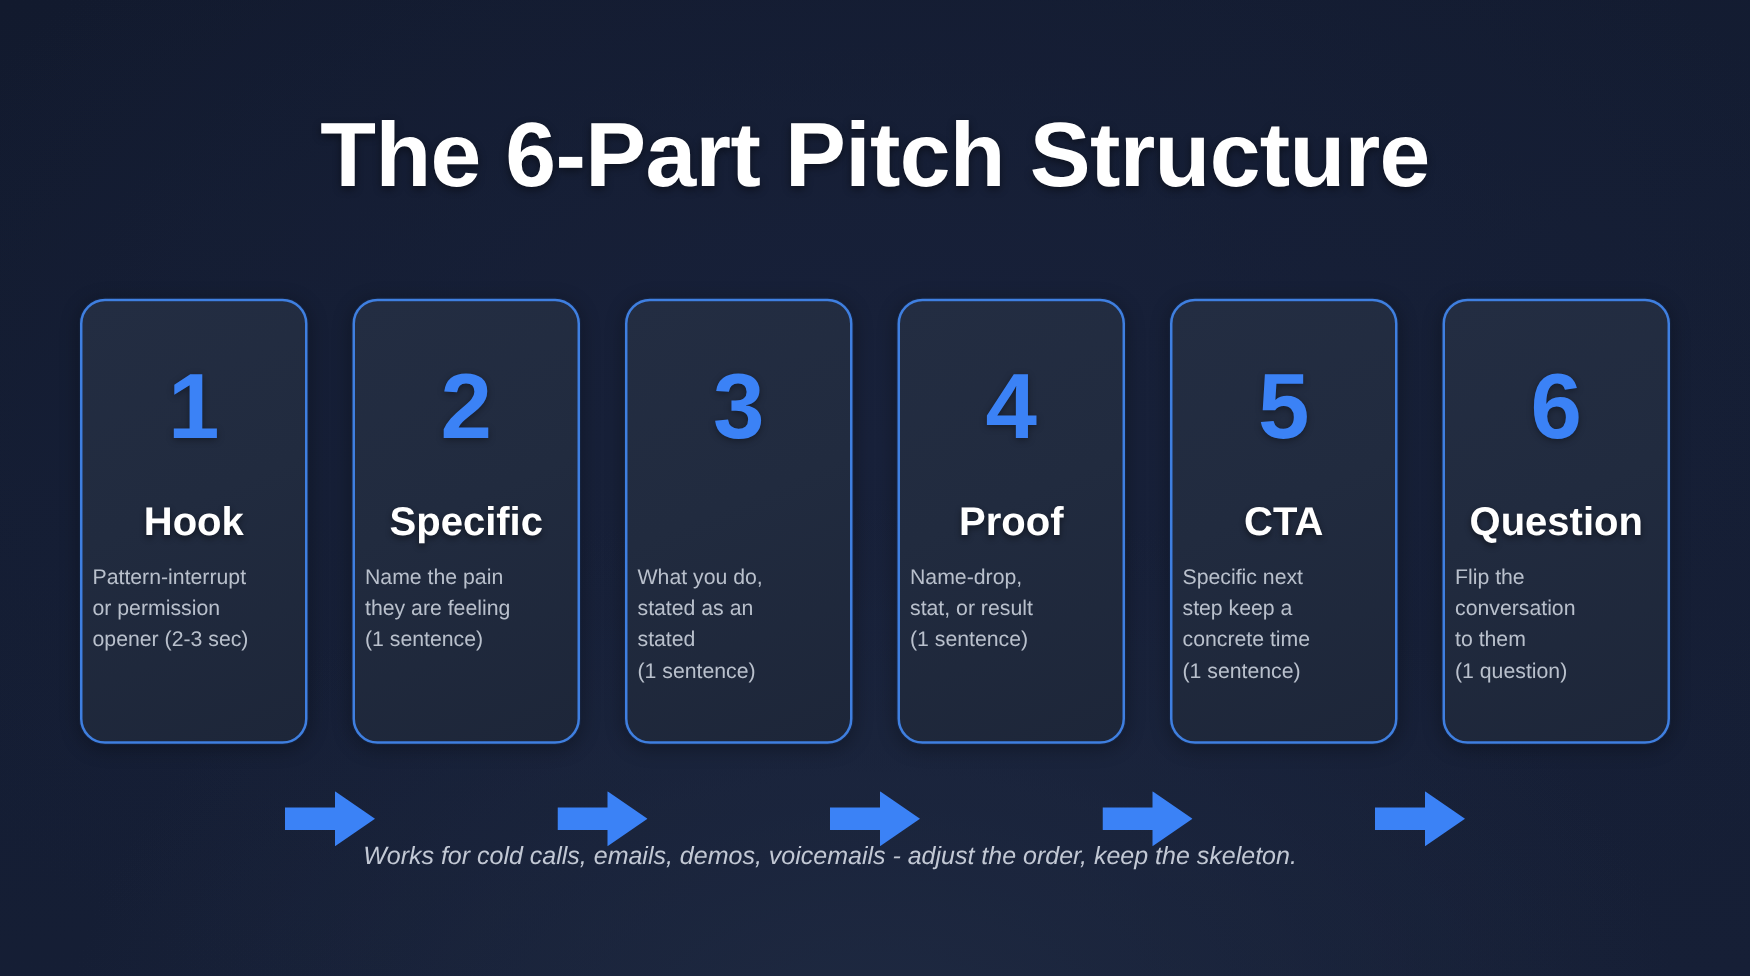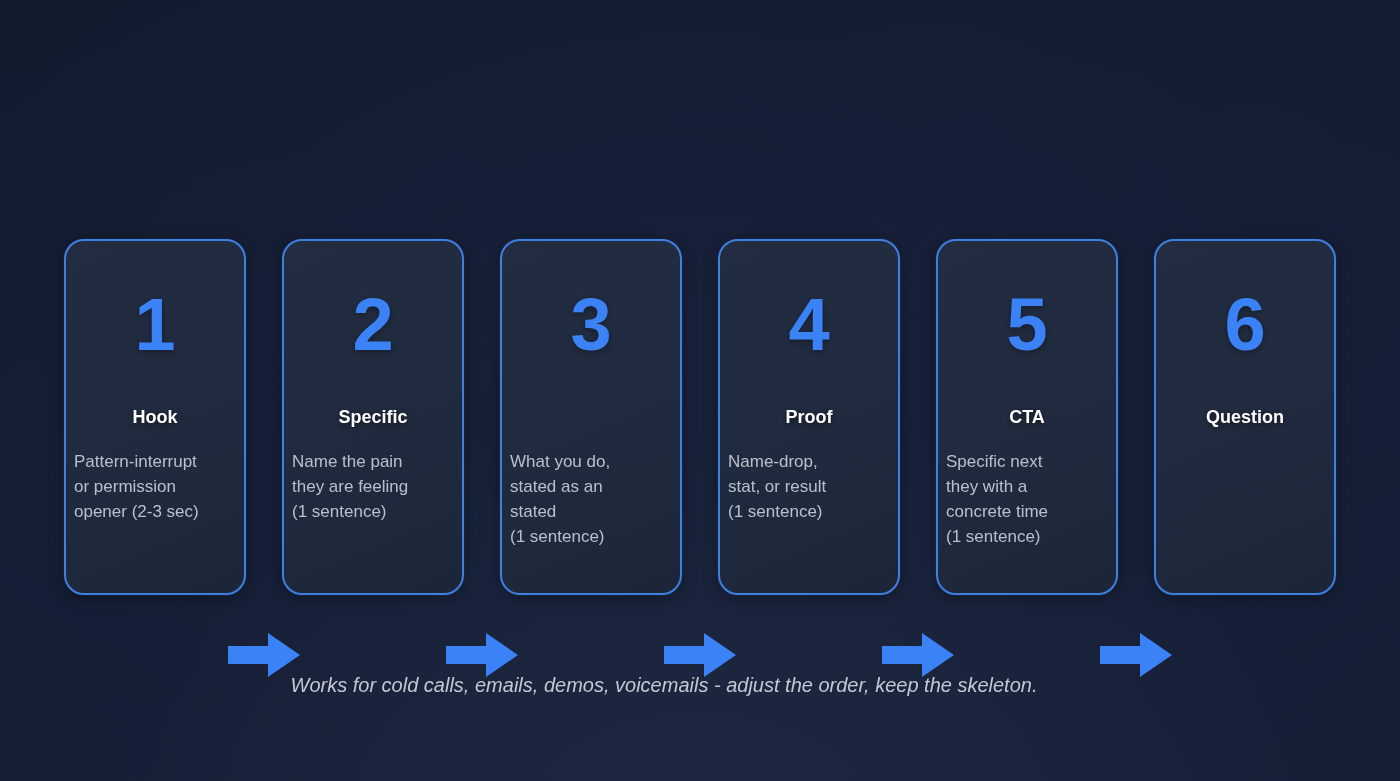--- a/index.html
+++ b/index.html
@@ -76,21 +76,21 @@
     color: #3b82f6;
     text-shadow: 0 2px 6px rgba(0,0,0,0.35);
   }
 
   .card-heading {
     position: absolute;
     top: 160px;
     left: -6px;
     width: calc(100% + 12px);
     text-align: center;
-    font-size: 18px;
+    font-size: 32px;
     line-height: 32px;
     font-weight: bold;
     color: #ffffff;
     text-shadow: 0 2px 5px rgba(0,0,0,0.45);
     white-space: nowrap;
   }
 
   .card-desc {
     position: absolute;
     top: 208px;
@@ -126,20 +126,21 @@
     font-style: italic;
     color: #c2c8d4;
     white-space: nowrap;
   }
 </style>
 </head>
 <body>
 
 <div id="stage">
 
+  <div id="page-title">The 6-Part Pitch Structure</div>
 
   <div id="card-row">
       <div class="card" style="left: 0px;">
         <div class="card-number">1</div>
         <div class="card-heading">Hook</div>
         <div class="card-desc">
           <span class="line">Pattern-interrupt</span>
           <span class="line">or permission</span>
           <span class="line">opener (2-3 sec)</span>
         </div>
@@ -169,28 +170,34 @@
           <span class="line">Name-drop,</span>
           <span class="line">stat, or result</span>
           <span class="line">(1 sentence)</span>
         </div>
       </div>
       <div class="card" style="left: 872px;">
         <div class="card-number">5</div>
         <div class="card-heading">CTA</div>
         <div class="card-desc">
           <span class="line">Specific next</span>
-          <span class="line">they with a</span>
+          <span class="line">step keep a</span>
           <span class="line">concrete time</span>
           <span class="line">(1 sentence)</span>
         </div>
       </div>
       <div class="card" style="left: 1090px;">
         <div class="card-number">6</div>
         <div class="card-heading">Question</div>
+        <div class="card-desc">
+          <span class="line">Flip the</span>
+          <span class="line">conversation</span>
+          <span class="line">to them</span>
+          <span class="line">(1 question)</span>
+        </div>
       </div>
       <div class="arrow" style="left: 164px;">
         <svg viewBox="0 0 72 44" xmlns="http://www.w3.org/2000/svg">
           <path d="M0 13 H40 V0 L72 22 L40 44 V31 H0 Z" fill="#3b82f6"></path>
         </svg>
       </div>
       <div class="arrow" style="left: 382px;">
         <svg viewBox="0 0 72 44" xmlns="http://www.w3.org/2000/svg">
           <path d="M0 13 H40 V0 L72 22 L40 44 V31 H0 Z" fill="#3b82f6"></path>
         </svg>

